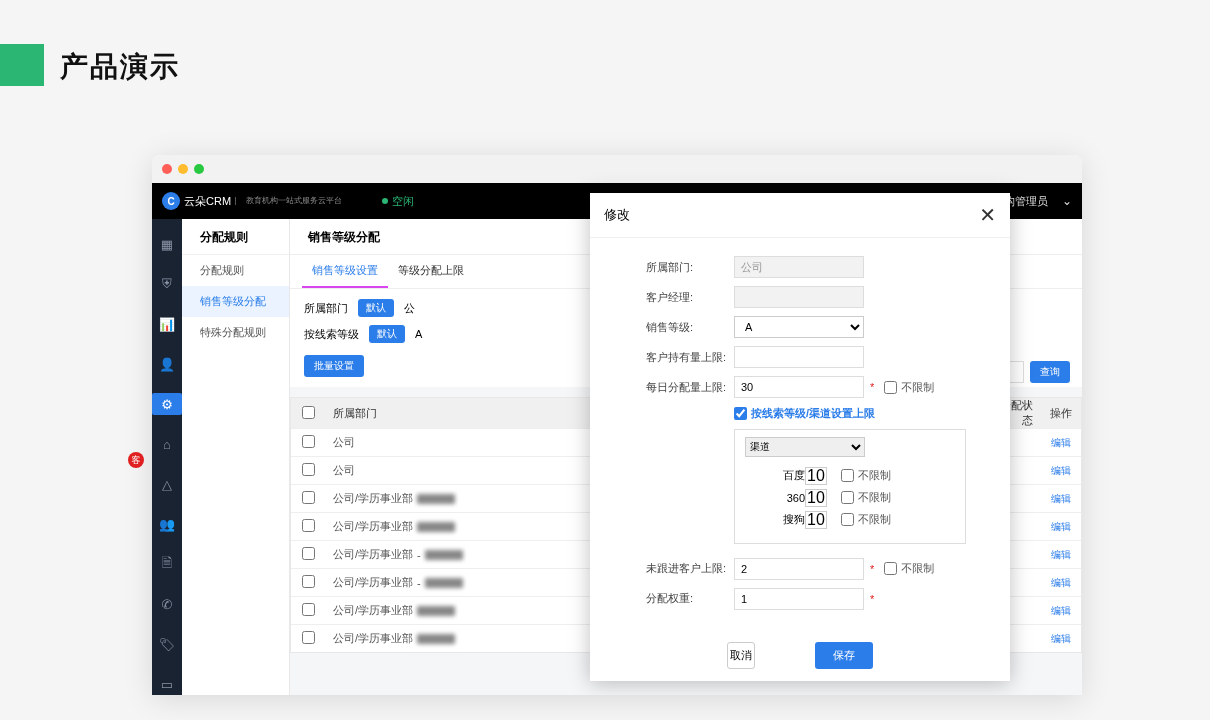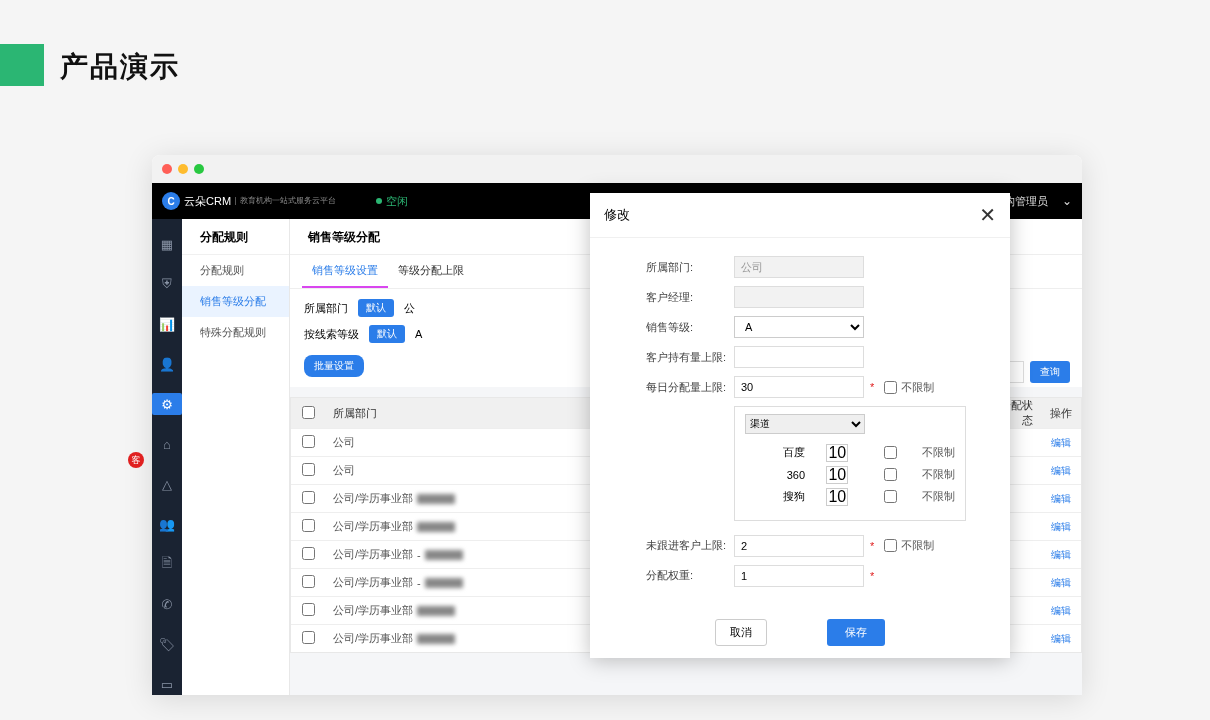--- a/index.html
+++ b/index.html
@@ -45,21 +45,21 @@
 .content { flex: 1; background: #f5f6f8; position: relative; }
 .content-head { height: 36px; line-height: 36px; padding-left: 18px; font-size: 12px; font-weight: 600; background: #fff; border-bottom: 1px solid #eee; }
 .tabs { display: flex; background: #fff; padding-left: 12px; border-bottom: 1px solid #eee; }
 .tab { padding: 8px 10px; font-size: 11px; color: #333; cursor: pointer; }
 .tab.active { color: #2b7de9; border-bottom: 2px solid #d946ef; }
 
 .filter-area { background: #fff; padding: 10px 14px; }
 .filter-row { display: flex; align-items: center; gap: 10px; margin-bottom: 0; font-size: 11px; position: relative; }
 .filter-row + .filter-row { margin-top: 8px; }
 .badge-def { background: #2b7de9; color: #fff; font-size: 10px; padding: 2px 8px; border-radius: 3px; cursor: pointer; }
-.batch-btn { background: #2b7de9; color: #fff; font-size: 10px; padding: 4px 10px; border-radius: 8px; border: none; cursor: pointer; margin-top: 12px; }
+.batch-btn { background: #2b7de9; color: #fff; font-size: 10px; padding: 4px 10px; border-radius: 3px; border: none; cursor: pointer; margin-top: 12px; }
 
 .search-area { position: absolute; right: 12px; top: 142px; display:flex; gap:6px; }
 .search-input { width: 90px; height: 22px; border: 1px solid #ddd; font-size: 10px; padding: 0 6px; }
 .search-btn { background: #2b7de9; color: #fff; font-size: 10px; padding: 0 10px; border: none; border-radius: 3px; cursor: pointer; }
 
 .table { background: #fff; border: 1px solid #e8e8e8; font-size: 11px; margin-top: 10px; }
 .table-head { display: flex; background: #f0f0f0; height: 30px; align-items: center; }
 .th { padding: 0 8px; color: #333; }
 .th-chk { width: 34px; text-align: center; }
 .th-dept { flex: 1; }
@@ -80,26 +80,26 @@
 .frow { display: flex; align-items: center; margin: 8px 0; font-size: 11px; }
 .flabel { width: 88px; color: #444; text-align: left; }
 .finput { border: 1px solid #ddd; height: 22px; width: 130px; font-size: 11px; padding: 0 6px; background: #fff; }
 .finput.ro { background: #f2f2f2; color: #999; }
 .fselect { border: 1px solid #ccc; height: 22px; width: 130px; font-size: 11px; padding: 0 6px; background: #fff; }
 .star { color: #e02020; margin-left: 6px; }
 .chk { margin-left: 10px; accent-color: #2b7de9; }
 .chk-label { margin-left: 4px; color: #555; font-size: 11px; }
 .channel-box { border: 1px solid #ddd; width: 232px; margin-left: 88px; padding: 6px 10px 10px 10px; }
 .channel-sel { width: 120px; height: 20px; border: 1px solid #ccc; font-size: 10px; margin-bottom: 6px; }
-.crow { display: flex; align-items: center; gap: 9px; margin: 4px 0; font-size: 11px; justify-content: space-between; }
+.crow { display: flex; align-items: center; gap: 0; margin: 4px 0; font-size: 11px; }
 .cname { width: 60px; text-align: right; }
 .cinput { width: 22px; height: 18px; border: 1px solid #ccc; font-size: 16px; text-align: center; }
 .ccheck { margin-left: 14px; }
 .modal-foot { display: flex; gap: 60px; justify-content: center; padding: 12px 0; }
-.btn-cancel { border: 1px solid #ccc; background: #fff; font-size: 11px; padding: 5px 14px; border-radius: 3px; cursor: pointer; }
+.btn-cancel { border: 1px solid #ccc; background: #fff; font-size: 11px; padding: 5px 2px; border-radius: 3px; cursor: pointer; }
 .btn-save { border: none; background: #2b7de9; color: #fff; font-size: 11px; padding: 5px 18px; border-radius: 3px; cursor: pointer; }
 
 .red-badge { position: absolute; left: 128px; top: 452px; width: 16px; height: 16px; border-radius: 50%; background: #e02020; color: #fff; font-size: 9px; display: flex; align-items: center; justify-content: center; }
 </style>
 </head>
 <body>
 
 <div class="page-head">
   <div class="head-bar"></div>
   <div class="head-title">产品演示</div>
@@ -109,21 +109,21 @@
   <div class="browser-bar">
     <div class="dot dot-r"></div>
     <div class="dot dot-y"></div>
     <div class="dot dot-g"></div>
   </div>
 
   <div class="app-header">
     <div class="logo">
       <span class="logo-mark">C</span>
       <span>云朵CRM</span>
-      <span style="font-size:8px;color:#888;border-left:1px solid #555;padding-left:4px;line-height:1;">教育机构一站式服务云平台</span>
+      <span style="font-size:8px;color:#888;border-left:1px solid #555;padding-left:10px;line-height:1;">教育机构一站式服务云平台</span>
     </div>
     <div class="status">
       <span class="status-dot"></span>
       <span>空闲</span>
     </div>
     <div class="header-right">
       <span class="bell">🔔</span>
       <span>机构管理员</span>
       <span class="chev">⌄</span>
     </div>
@@ -285,20 +285,25 @@
           <div class="frow">
               <span class="flabel">客户持有量上限:</span>
               <input class="finput" value="" style="">
             </div>
           <div class="frow">
               <span class="flabel">每日分配量上限:</span>
               <input class="finput" value="30" style="">
               <span class="star">*</span>
               <input type="checkbox" class="chk" style="">
               <span class="chk-label">不限制</span>
+            </div>
+          <div class="frow">
+              <span class="flabel"></span>
+              <input type="checkbox" checked="" style="accent-color: rgb(43, 125, 233);">
+              <span class="chk-label" style="color:#2b7de9;font-weight:600;">按线索等级/渠道设置上限</span>
             </div>
           <div class="channel-box">
             <select class="channel-sel"><option>渠道</option></select>
             <div class="crow">
                 <span class="cname">百度</span>
                 <input class="cinput" value="10" style="">
                 <input type="checkbox" class="ccheck" style="">
                 <span class="chk-label">不限制</span>
               </div>
             <div class="crow">

